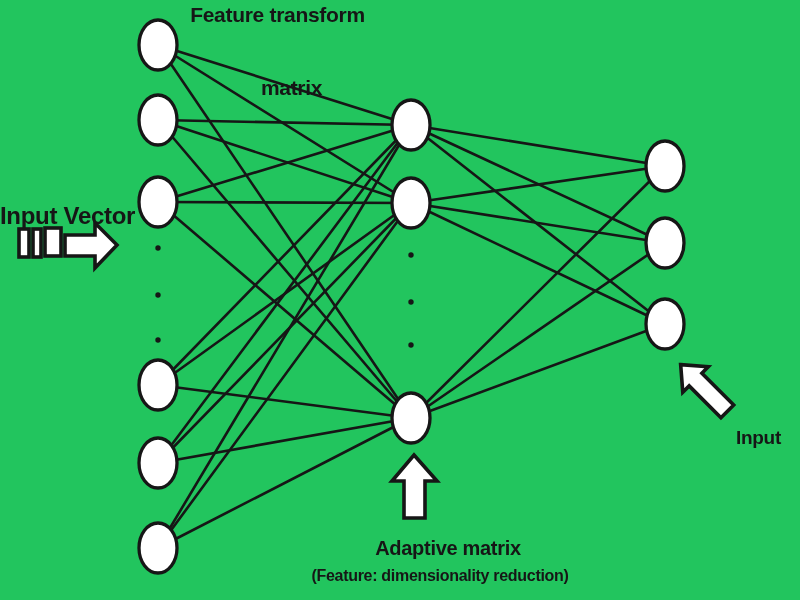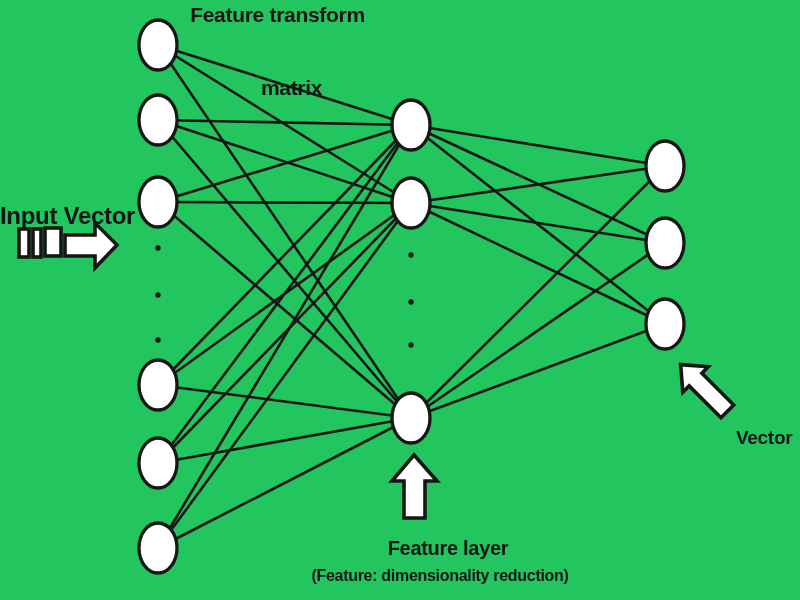--- a/index.html
+++ b/index.html
@@ -108,17 +108,17 @@
     <g transform="translate(704,388) rotate(-45)">
       <polygon class="glyph" points="0,-33 18,-12 9,-12 9,33 -9,33 -9,-12 -18,-12"></polygon>
     </g>
   </svg>
 
   <div class="lbl center" style="left:170px; top:3px;  width:215px; font-size:21px;">Feature transform</div>
   <div class="lbl center" style="left:184px; top:40px; width:215px; font-size:21px;margin-top:36px;">matrix</div>
 
   <div class="lbl" style="left:0px; top:202px; font-size:24px;">Input Vector</div>
 
-  <div class="lbl center" style="left:328px; top:537px; width:240px; font-size:20px;">Feature layer</div>
+  <div class="lbl center" style="left:328px; top:537px; width:240px; font-size:20px;">Adaptive matrix</div>
   <div class="lbl center" style="left:255px; top:567px; width:370px; font-size:16px;">(Feature: dimensionality reduction)</div>
 
-  <div class="lbl" style="left:736px; top:427px; font-size:19px;">Vector</div>
+  <div class="lbl" style="left:736px; top:427px; font-size:19px;">Input</div>
 </div>
 
 </body></html>

